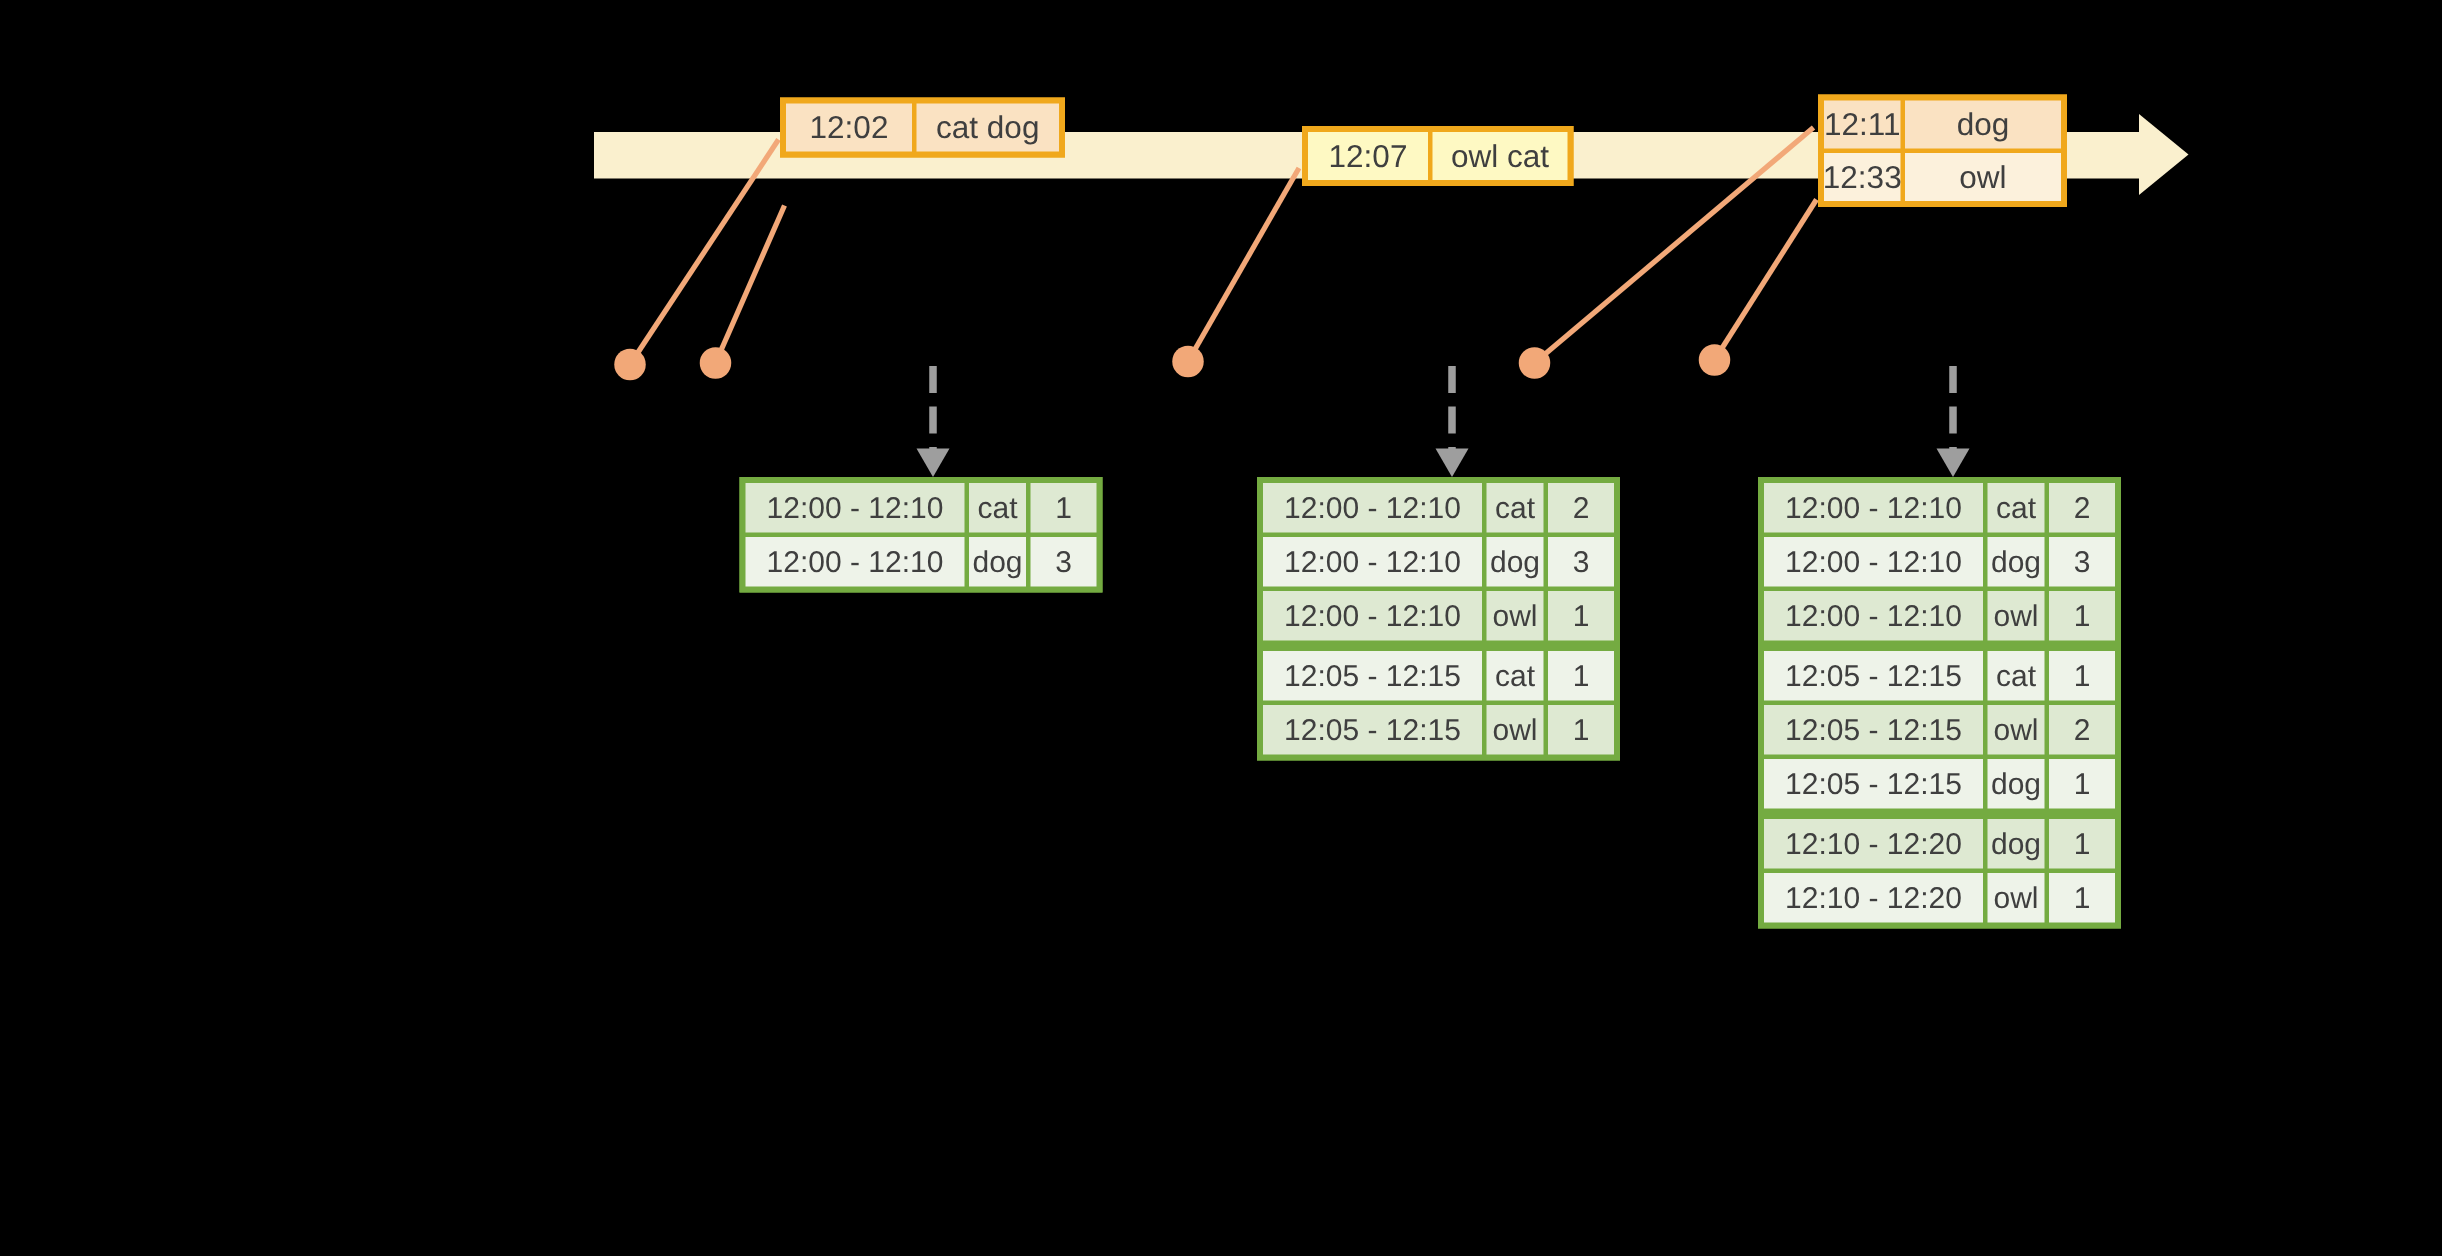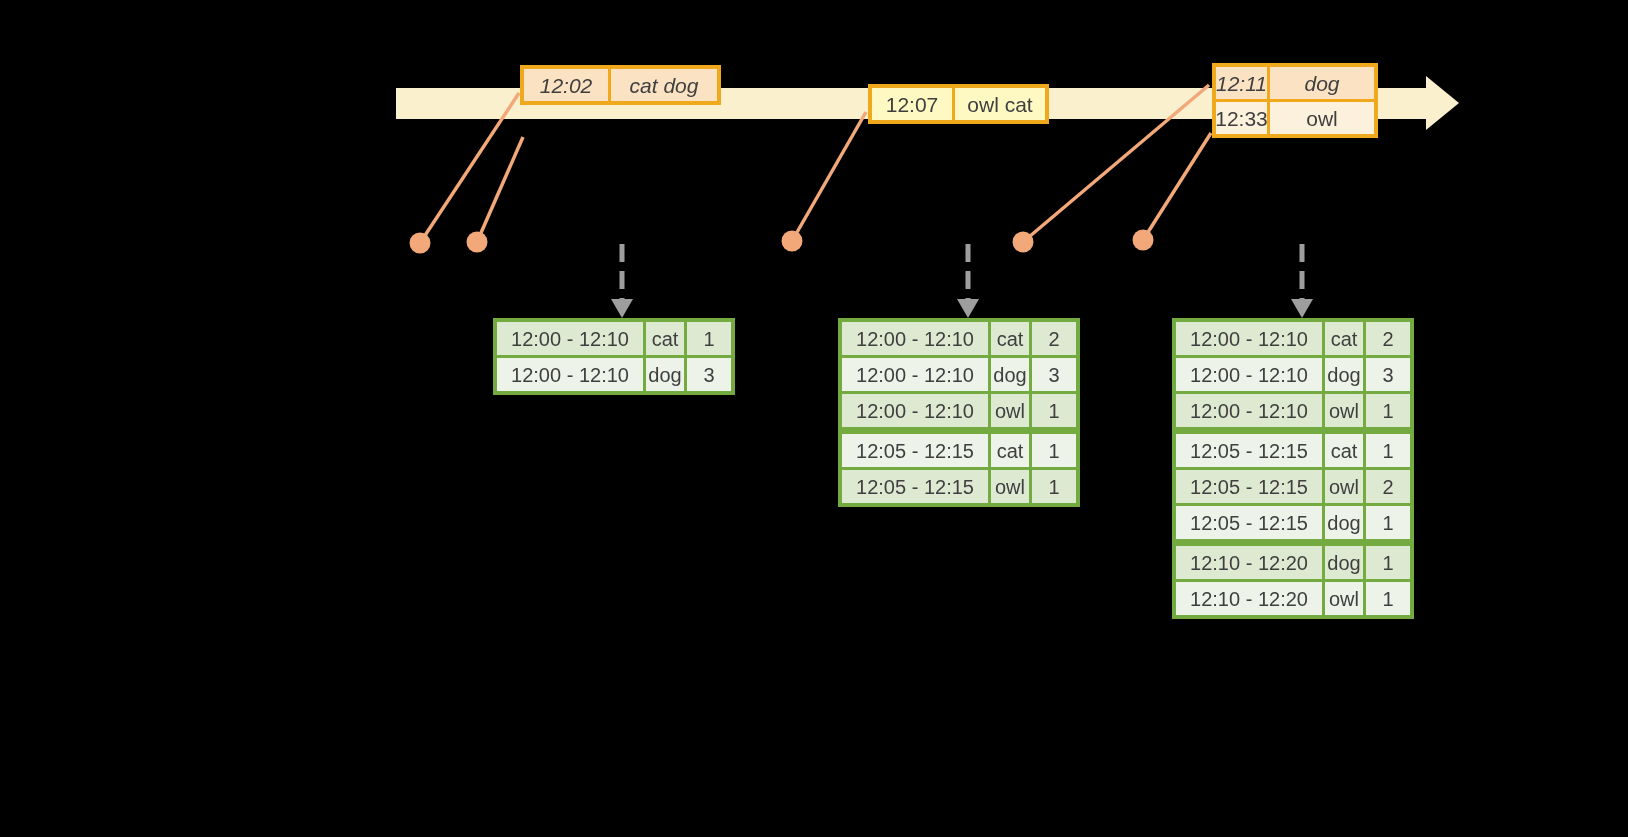--- a/index.html
+++ b/index.html
@@ -6,24 +6,24 @@
   .canvas{position:relative;width:1628px;height:837px;background:#000000;overflow:hidden;
           font-family:"Liberation Sans", sans-serif;color:#3F3F3F;}
   .layer{position:absolute;left:0;top:0;}
 
   
   .etable{position:absolute;display:flex;flex-direction:column;gap:3px;
           background:#F0A81C;border:4px solid #F0A81C;box-sizing:content-box;}
   .erow{display:flex;gap:3px;}
   .ecell{height:32px;display:flex;align-items:center;justify-content:center;
          font-size:21px;line-height:1;}
-  .erow.dark  .ecell{background:#FAE2C2;font-style:italic;}
+  .erow.dark  .ecell{background:#FAE2C2;}
   .erow.light .ecell{background:#FCF1DC;}
   .erow.mid   .ecell{background:#fef9c3;}
-  .et1 .c1{width:84px}  .et1 .c2{width:106px}
+  .et1 .c1{width:84px}  .et1 .c2{width:95px}
   .et2 .c1{width:80px}  .et2 .c2{width:90px}
   .et3 .c1{width:51px}  .et3 .c2{width:104px}
 
   
   .gtable{position:absolute;display:flex;flex-direction:column;gap:7px;
           background:#74AB41;border:4px solid #74AB41;box-sizing:content-box;}
   .ggroup{display:flex;flex-direction:column;gap:3px;}
   .grow{display:flex;gap:3px;}
   .gcell{height:33px;display:flex;align-items:center;justify-content:center;
          font-size:20px;line-height:1;}

